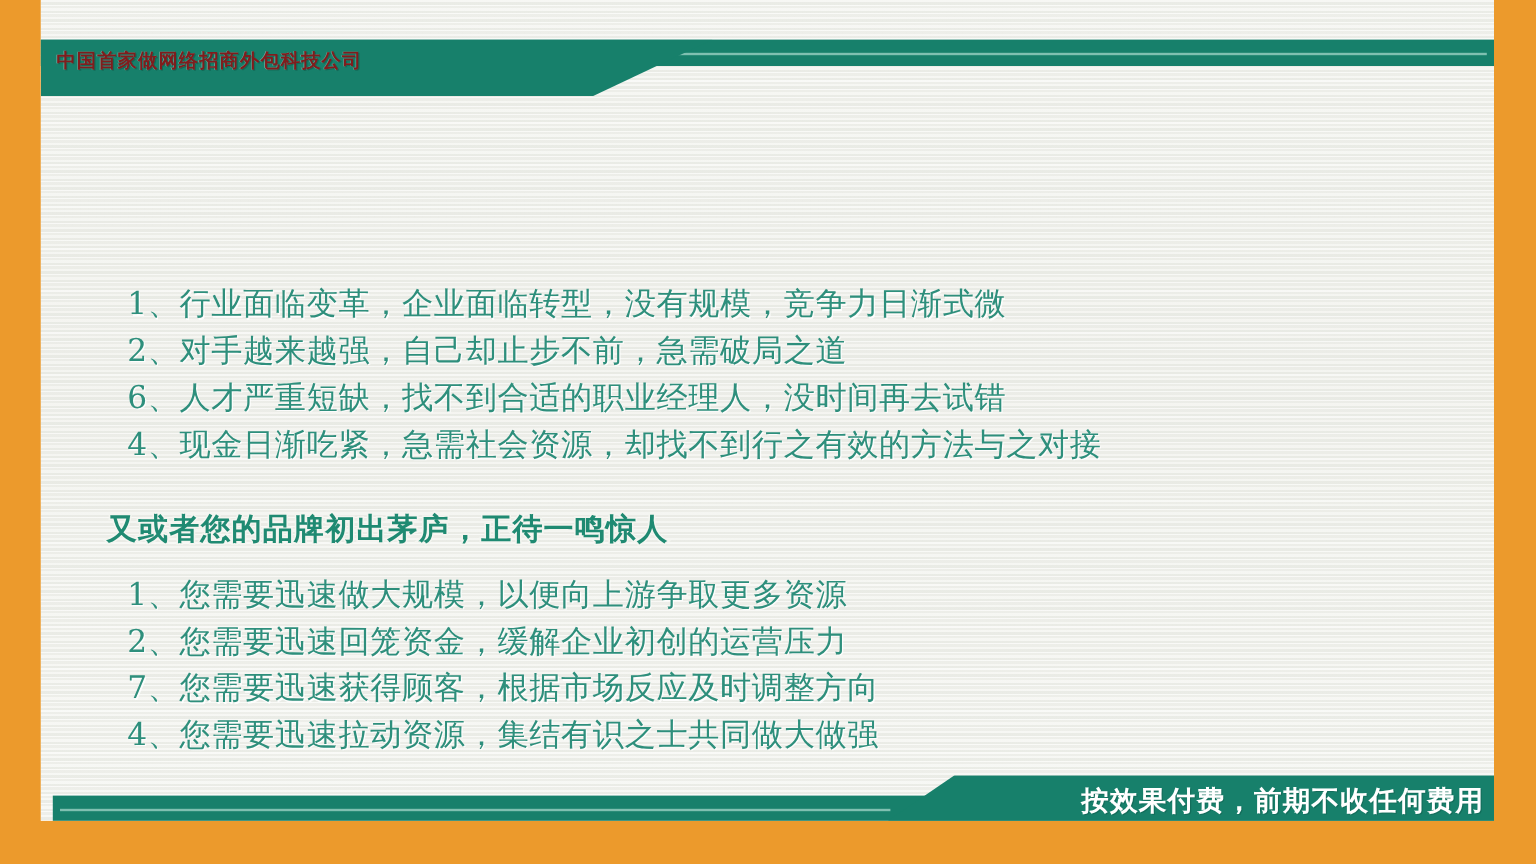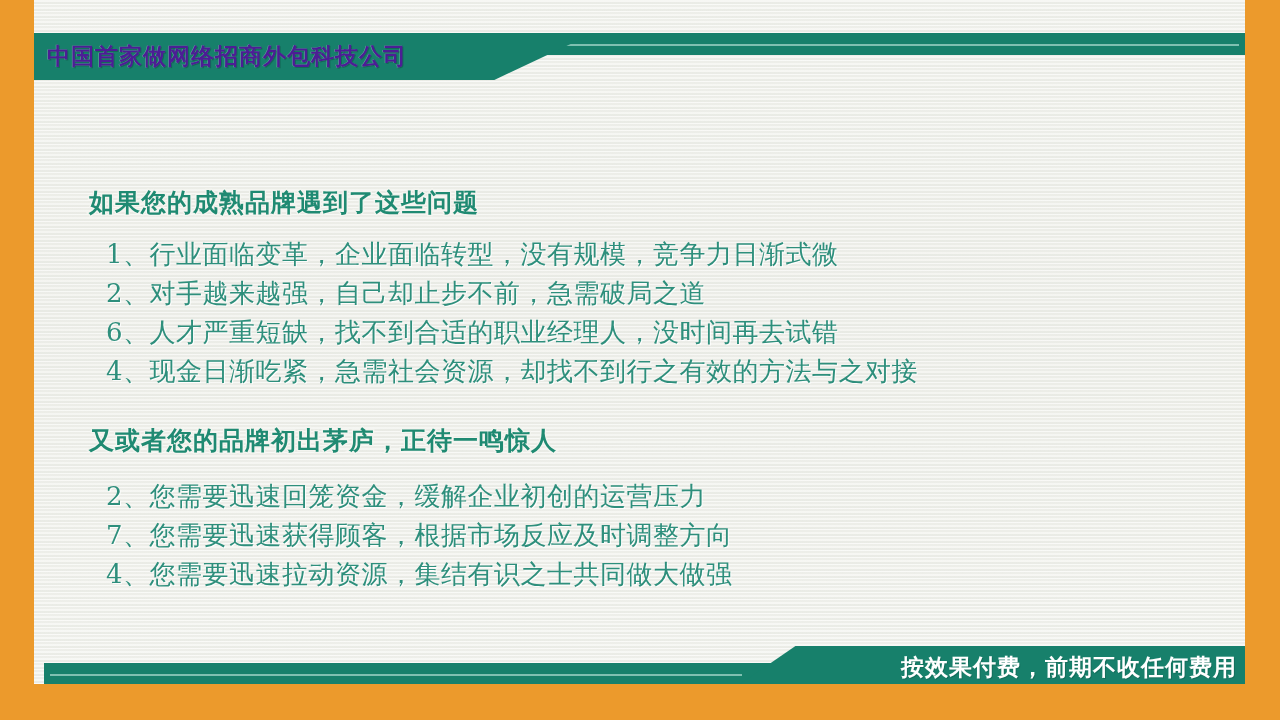--- a/index.html
+++ b/index.html
@@ -65,24 +65,24 @@
     width: 560px;
     height: 47px;
     background: #17806b;
     clip-path: polygon(0 0, 100% 0, 82.2% 100%, 0 100%);
   }
   .header-tab-text {
     position: absolute;
     left: 47px;
     top: 41px;
     font-family: "DejaVu Sans", "Liberation Sans", sans-serif;
-    font-size: 23px;
+    font-size: 16px;
     font-weight: 700;
     letter-spacing: 1px;
-    color: #4c1d95;
+    color: #7f1d1d;
     text-shadow:
        1px 1px 0 rgba(0,0,0,0.18),
       -0.5px -0.5px 0 rgba(255,255,255,0.35);
     white-space: nowrap;
   }
 
   
   .main-title {
     position: absolute;
     left: 80px;
@@ -175,32 +175,32 @@
 <div class="slide">
 
   <div class="paper"></div>
 
   <div class="header-band"></div>
   <div class="header-band-hairline"></div>
   <div class="header-tab"></div>
   <div class="header-tab-text">中国首家做网络招商外包科技公司</div>
 
 
-  <div class="section-heading one">如果您的成熟品牌遇到了这些问题</div>
 
   <div class="bullet-list one">
     <div class="bullet-item">1、行业面临变革，企业面临转型，没有规模，竞争力日渐式微</div>
     <div class="bullet-item">2、对手越来越强，自己却止步不前，急需破局之道</div>
     <div class="bullet-item">6、人才严重短缺，找不到合适的职业经理人，没时间再去试错</div>
     <div class="bullet-item">4、现金日渐吃紧，急需社会资源，却找不到行之有效的方法与之对接</div>
   </div>
 
   <div class="section-heading two">又或者您的品牌初出茅庐，正待一鸣惊人</div>
 
   <div class="bullet-list two">
+    <div class="bullet-item">1、您需要迅速做大规模，以便向上游争取更多资源</div>
     <div class="bullet-item">2、您需要迅速回笼资金，缓解企业初创的运营压力</div>
     <div class="bullet-item">7、您需要迅速获得顾客，根据市场反应及时调整方向</div>
     <div class="bullet-item">4、您需要迅速拉动资源，集结有识之士共同做大做强</div>
   </div>
 
   <div class="footer-band"></div>
   <div class="footer-band-hairline"></div>
   <div class="footer-tab"></div>
   <div class="footer-tab-text">按效果付费，前期不收任何费用</div>
 

